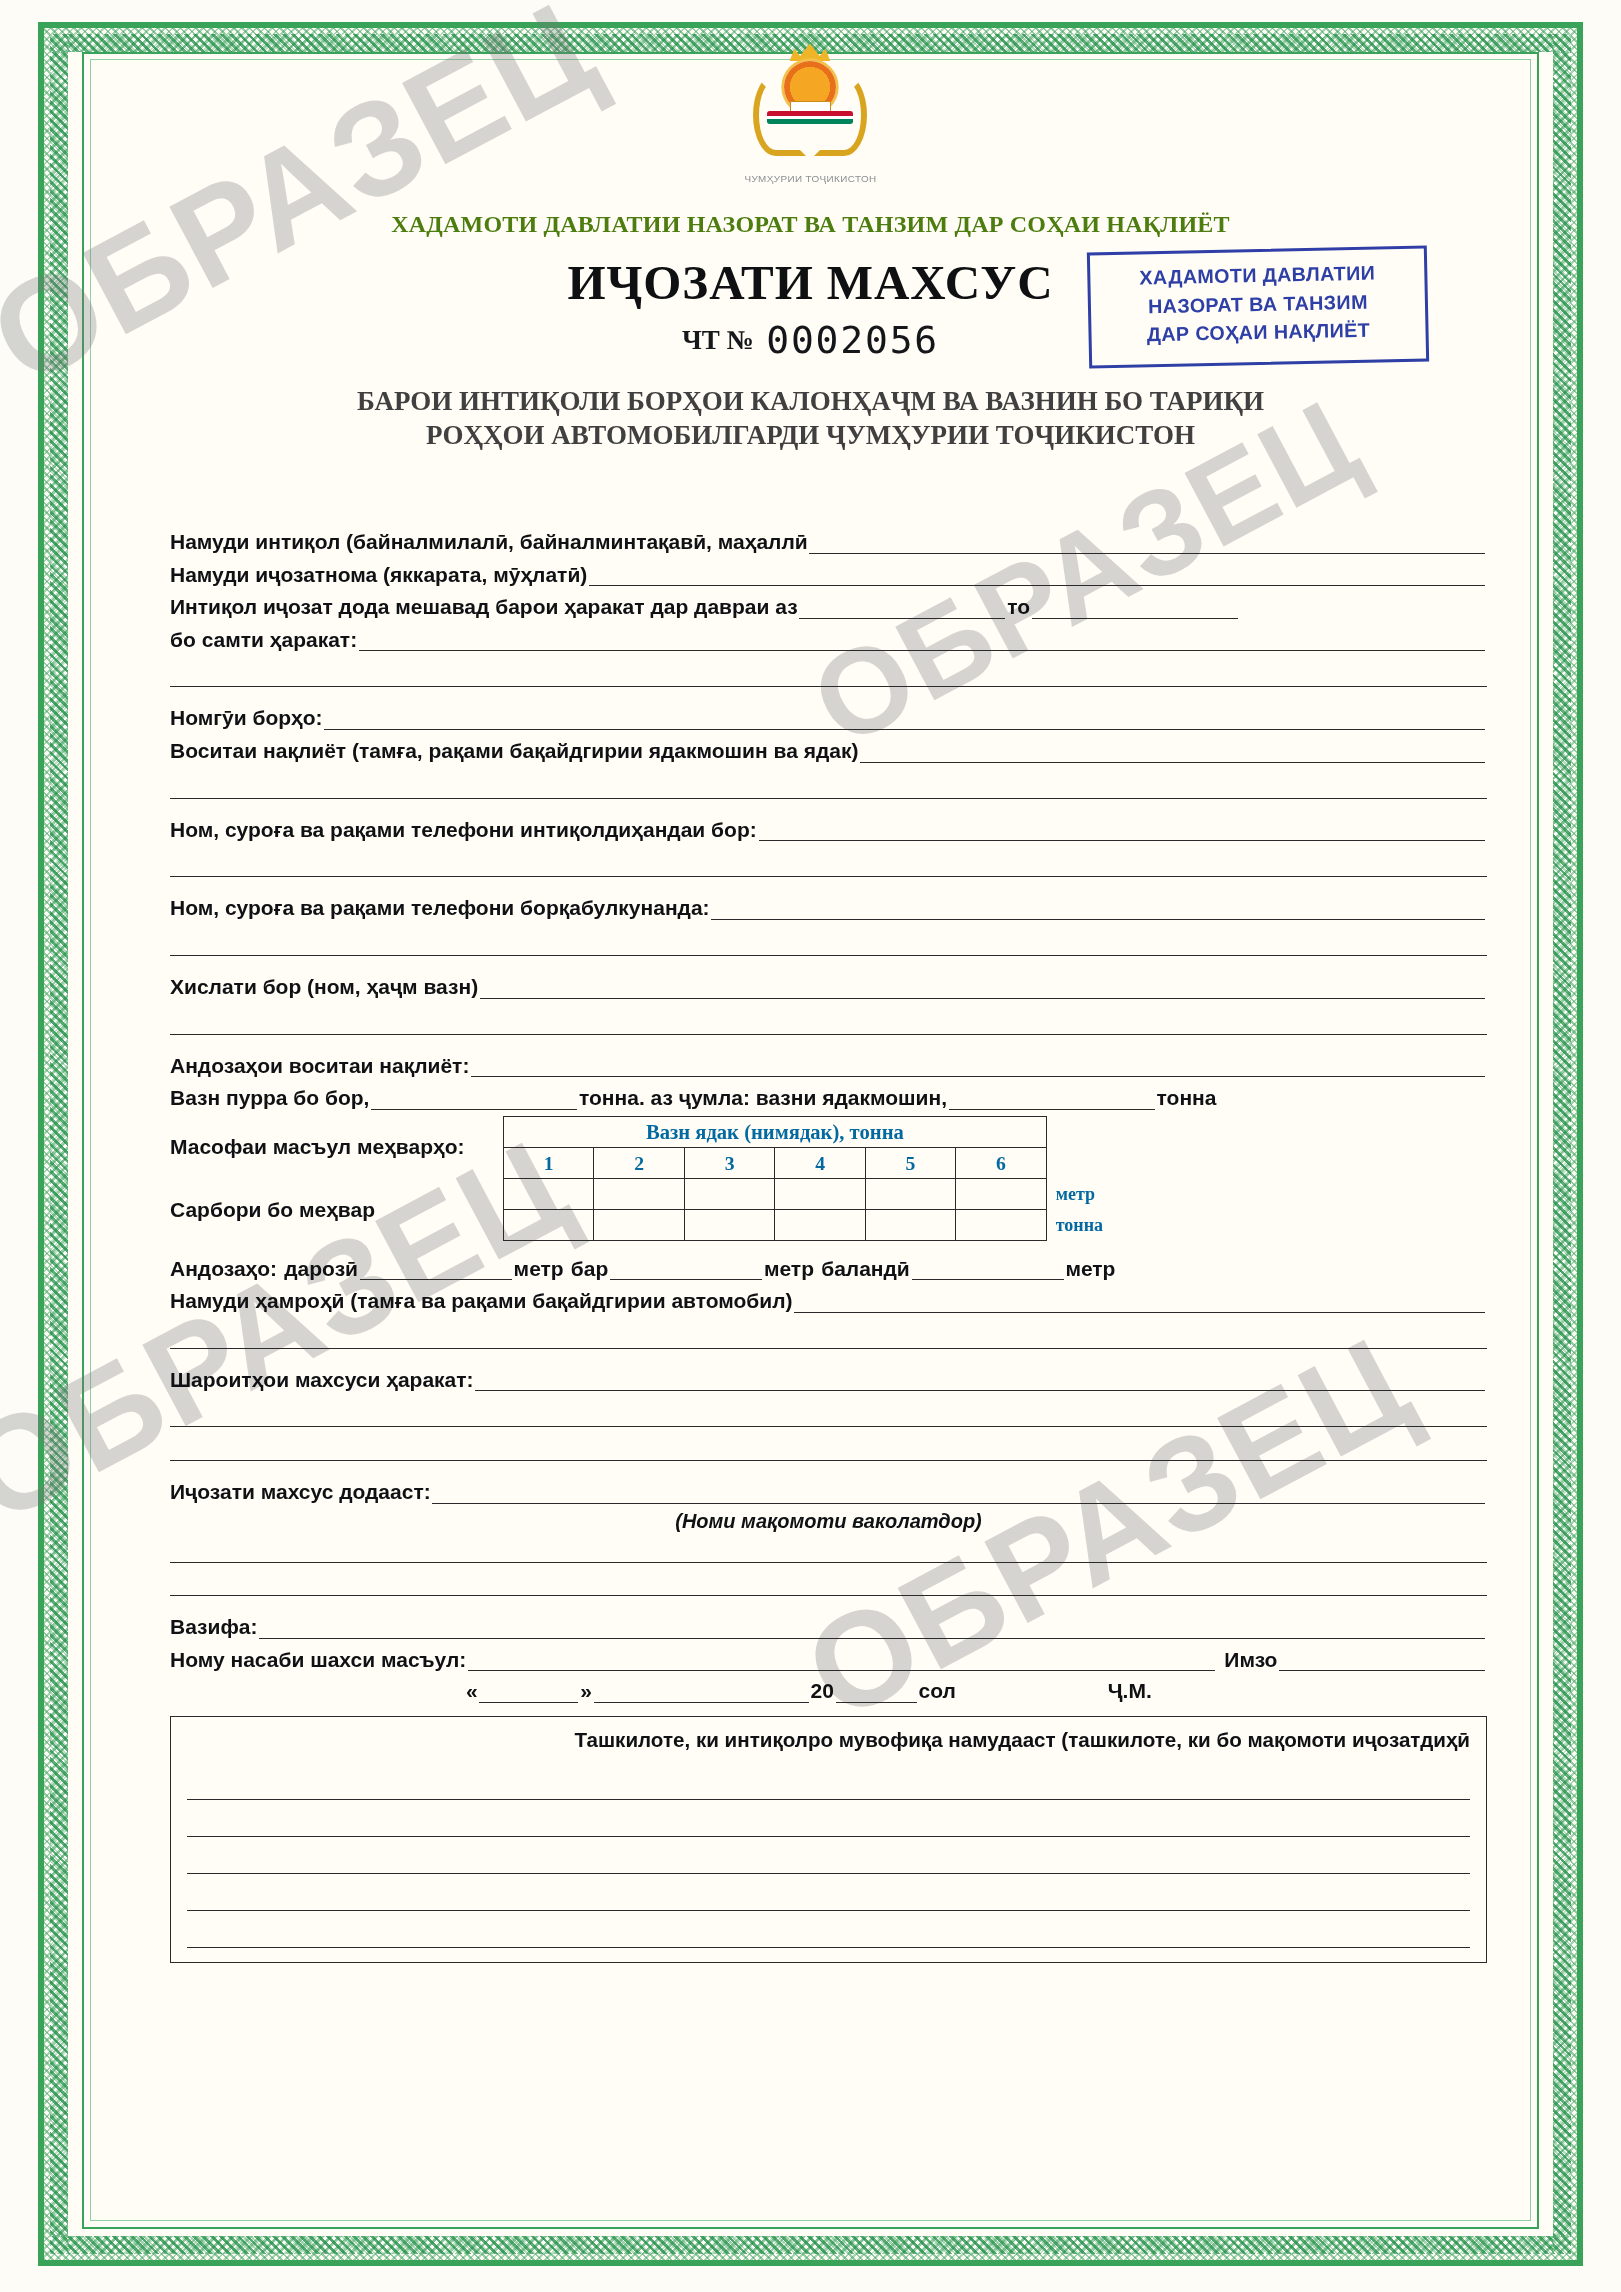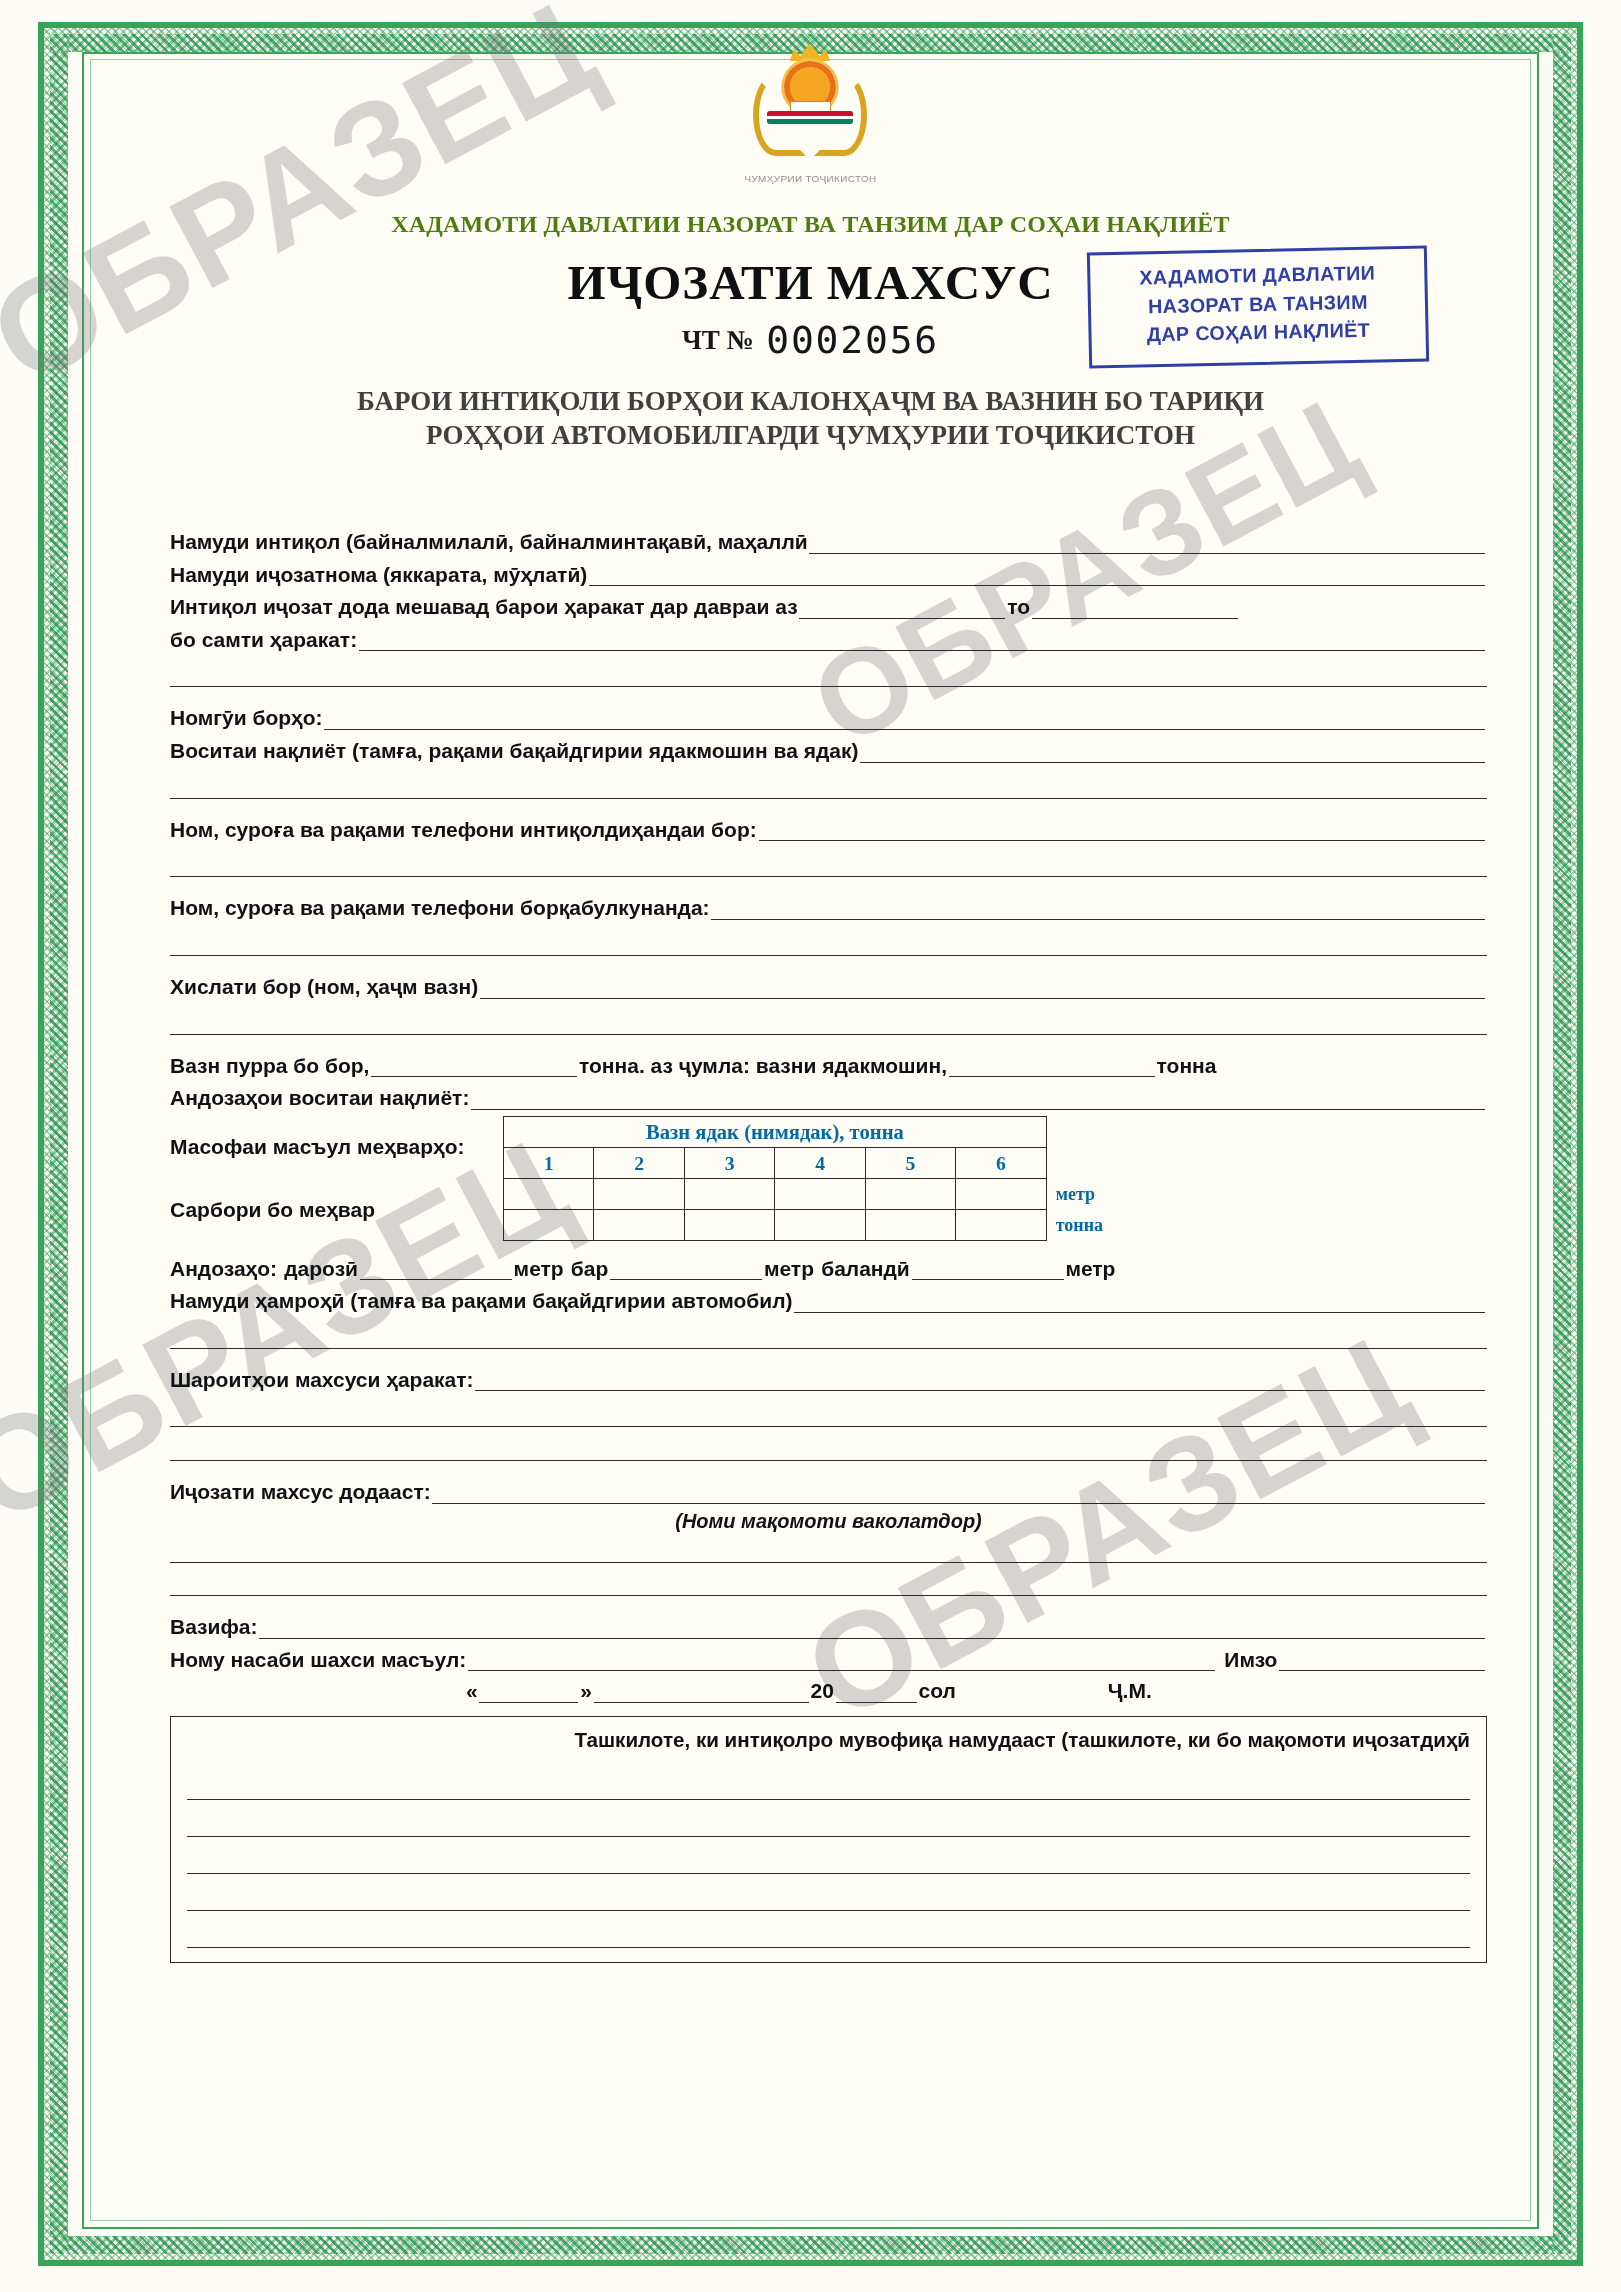--- a/index.html
+++ b/index.html
@@ -436,30 +436,30 @@
 
     <div class="row">
       <span class="lbl">Хислати бор (ном, ҳаҷм вазн)</span>
       <span class="fill"></span>
     </div>
     <div class="blank-line"></div>
 
     <div class="spacer-sm"></div>
 
     <div class="row">
+      <span class="lbl">Андозаҳои воситаи нақлиёт:</span>
+      <span class="fill"></span>
+    </div>
+
+    <div class="row">
       <span class="lbl">Вазн пурра бо бор,</span>
       <span class="fill med"></span>
       <span class="lbl">тонна. аз ҷумла: вазни ядакмошин,</span>
       <span class="fill med"></span>
       <span class="lbl">тонна</span>
-    </div>
-
-    <div class="row">
-      <span class="lbl">Андозаҳои воситаи нақлиёт:</span>
-      <span class="fill"></span>
     </div>
 
     <table id="axle-table">
       <tbody>
           <tr>
         <td colspan="6" class="hdr">Вазн ядак (нимядак), тонна</td>
         <td rowspan="1" style="border:none"></td>
       </tr>
       <tr>
         <td>1</td>

